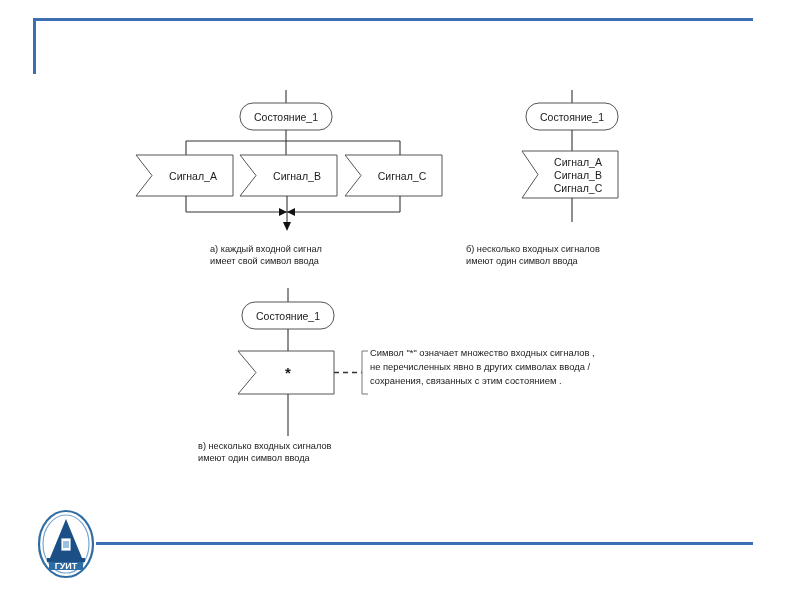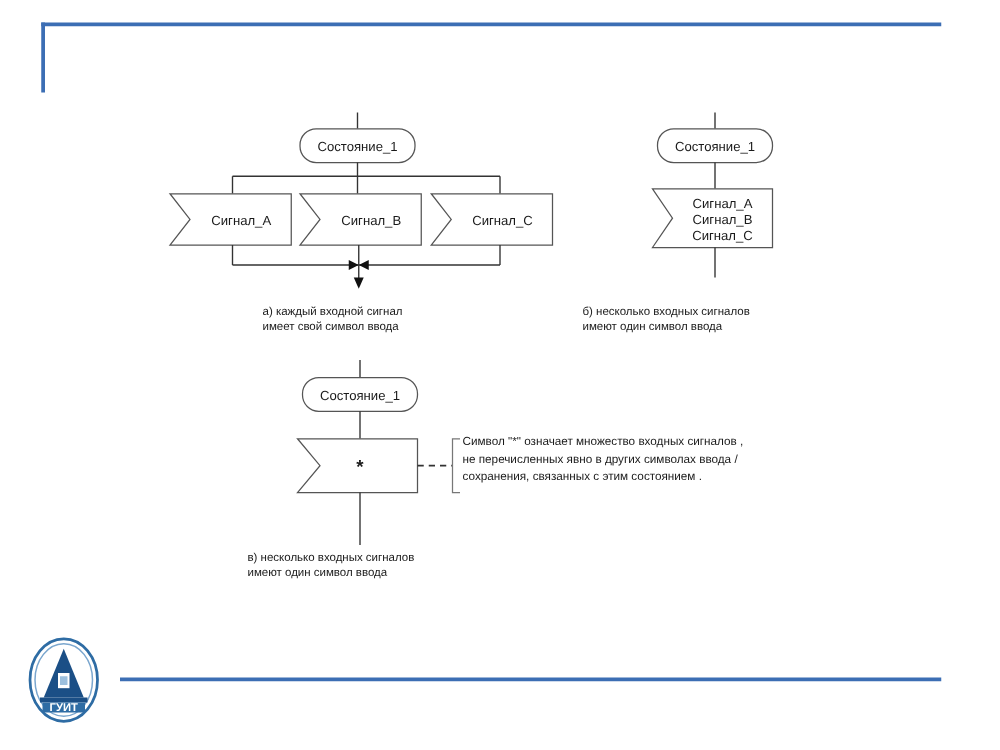--- a/index.html
+++ b/index.html
@@ -43,21 +43,21 @@
     left: 96px;
     top: 542px;
     width: 657px;
     height: 3px;
     background: #3c6eb4;
   }
 
   
   #logo {
     position: absolute;
-    left: 21px;
+    left: 36px;
     top: 508px;
     width: 60px;
     height: 72px;
   }
 
   
   #diagram {
     position: absolute;
     left: 0; top: 0;
     width: 800px; height: 600px;

